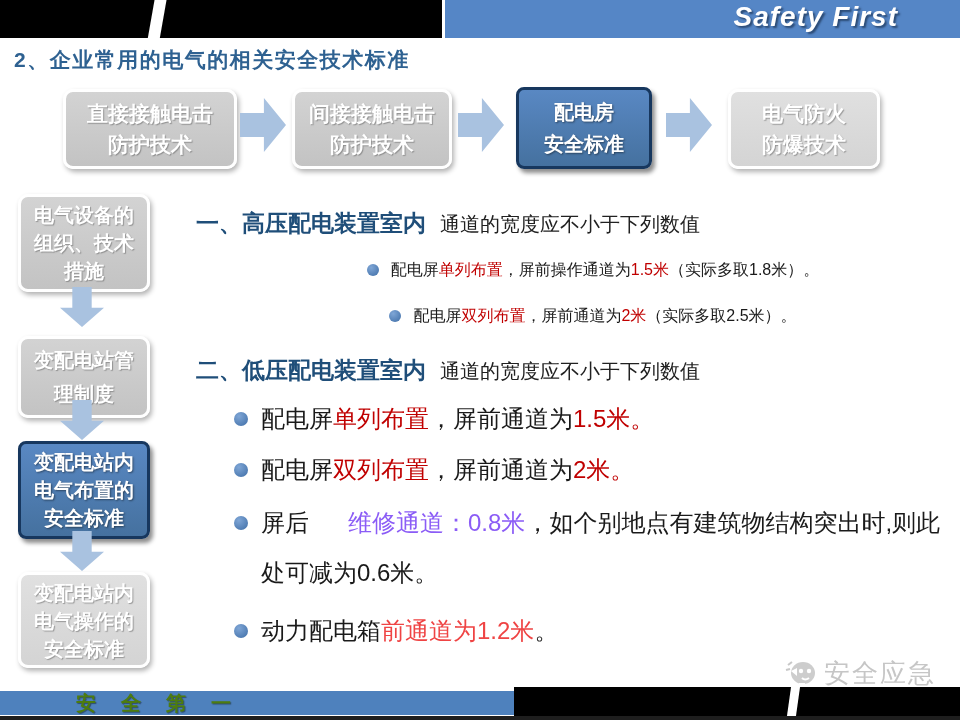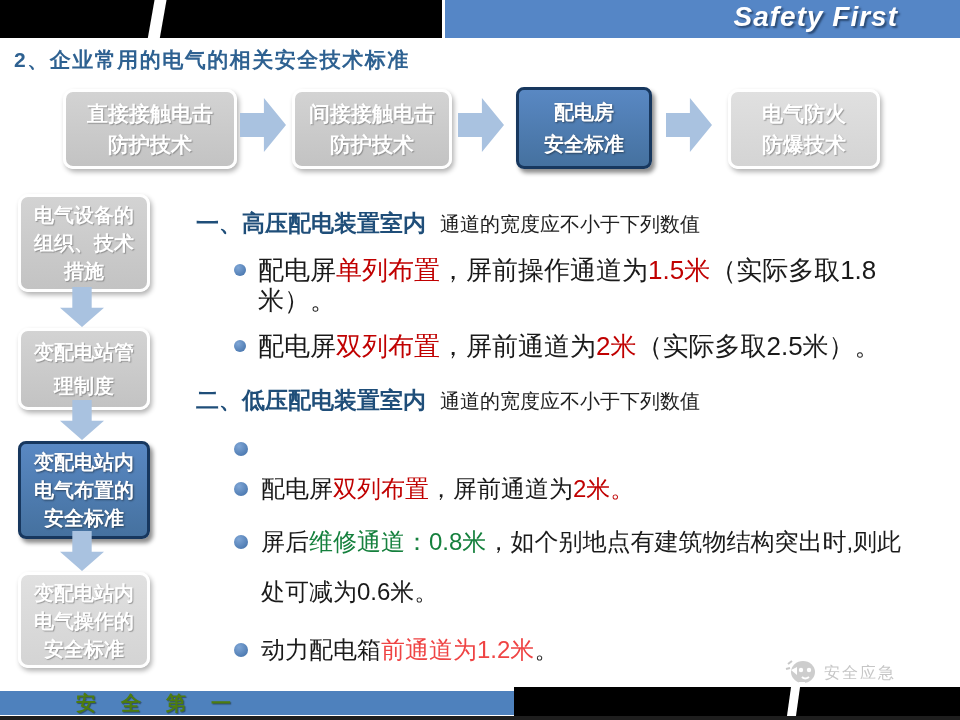--- a/index.html
+++ b/index.html
@@ -38,21 +38,21 @@
   }
   
   .fbox{font-size:21px;line-height:24px;padding:6px 2px;}
   .fb1{left:63px;top:89px;width:164px;height:62px;}
   .fb2{left:292px;top:89px;width:150px;height:62px;}
   .fb3{left:516px;top:87px;width:126px;height:64px;font-size:20px;align-items:center;}
   .fb4{left:728px;top:89px;width:142px;height:62px;}
   
   .sbox{font-size:20px;line-height:28px;padding:4px 0;}
   .sb1{left:18px;top:194px;width:126px;height:84px;}
-  .sb2{left:18px;top:328px;width:126px;height:68px;}
+  .sb2{left:18px;top:336px;width:126px;height:68px;}
   .sb3{left:18px;top:441px;width:126px;height:84px;}
   .sb4{left:18px;top:572px;width:126px;height:82px;}
   
   .arrow-r{
     position:absolute;width:46px;height:54px;background:#A9C2E0;
     clip-path:polygon(0 28%,52% 28%,52% 0,100% 50%,52% 100%,52% 72%,0 72%);
     filter:drop-shadow(1px 2px 1px rgba(0,0,0,.25));
   }
   .ar1{left:240px;top:98px;}
   .ar2{left:458px;top:98px;}
@@ -68,41 +68,41 @@
   
   .content{position:absolute;left:196px;top:208px;width:756px;}
   .hrow{white-space:nowrap;}
   .hmain{font-size:23px;font-weight:800;color:#1F4E79;}
   .hsub{font-size:20px;font-weight:500;color:#212121;margin-left:14px;}
   .bullet{display:flex;align-items:flex-start;}
   .dot{
     flex:0 0 auto;border-radius:50%;
     background:radial-gradient(circle at 35% 30%,#7FA6D6,#3E6DA6);
   }
-  .sec1 .bullet{margin:16px 0 0 38px;font-size:26px;line-height:30px;color:#1A1A1A;}
+  .sec1 .bullet{margin:16px 0 0 38px;font-size:16px;line-height:30px;color:#1A1A1A;justify-content:center;}
   .sec1 .dot{width:12px;height:12px;margin:9px 12px 0 0;}
   .sec2 .bullet{margin:15px 0 0 38px;font-size:24px;line-height:36px;color:#1A1A1A;}
   .sec2 .dot{width:14px;height:14px;margin:11px 13px 0 0;}
   .sec2{margin-top:24px;}
   .h2row{margin-top:22px;}
   .bullet.tall{line-height:50px;margin-top:10px;}
   .bullet.tall .dot{margin-top:18px;}
   
   .foot-blue{position:absolute;left:0;top:691px;width:514px;height:24px;background:#4E81BD;}
   .foot-slogan{
     position:absolute;left:76px;top:691px;height:24px;line-height:24px;color:#4d7c0f;
     font-family:"Liberation Serif",serif;font-weight:bold;font-size:20px;letter-spacing:10px;
     text-shadow:1px 1px 1px rgba(0,0,0,.4);
   }
   .foot-black{position:absolute;left:514px;top:687px;width:446px;height:29px;background:#000;}
   .foot-slash{position:absolute;left:789px;top:687px;width:9px;height:29px;background:#fff;transform:skewX(-8deg);}
   .bottom-line{position:absolute;left:0;top:716px;width:960px;height:4px;background:#1E1E1E;}
   
   .watermark{position:absolute;left:784px;top:656px;display:flex;align-items:center;}
-  .wm-text{color:#C6C6C6;font-size:16px;letter-spacing:2px;margin-left:6px;}
+  .wm-text{color:#C6C6C6;font-size:26px;letter-spacing:2px;margin-left:6px;}
 </style>
 </head>
 <body>
 
 <div id="slide">
 
   <div class="top-black"></div>
   <div class="top-slash"></div>
   <div class="top-blue"></div>
   <div class="safety-first">Safety First</div>
@@ -166,28 +166,29 @@
         <span class="btext"><span style="color: rgb(26, 26, 26);">配电屏</span><span style="color: rgb(192, 0, 0);">双列布置</span><span style="color: rgb(26, 26, 26);">，屏前通道为</span><span style="color: rgb(192, 0, 0);">2米</span><span style="color: rgb(26, 26, 26);">（实际多取2.5米）。</span></span>
       </div>
     </div>
 
     <div class="sec2">
       <div class="hrow h2row">
         <span class="hmain">二、</span><span class="hmain">低压配电装置室内</span><span class="hsub">通道的宽度应不小于下列数值</span>
       </div>
       <div class="bullet">
         <span class="dot"></span>
+        <span class="btext"><span style="color: rgb(26, 26, 26);">配电屏</span><span style="color: rgb(192, 0, 0);">单列布置</span><span style="color: rgb(26, 26, 26);">，屏前通道为</span><span style="color: rgb(192, 0, 0);">1.5米。</span></span>
       </div>
       <div class="bullet">
         <span class="dot"></span>
         <span class="btext"><span style="color: rgb(26, 26, 26);">配电屏</span><span style="color: rgb(192, 0, 0);">双列布置</span><span style="color: rgb(26, 26, 26);">，屏前通道为</span><span style="color: rgb(192, 0, 0);">2米。</span></span>
       </div>
       <div class="bullet tall">
         <span class="dot"></span>
-        <span class="btext"><span style="color: rgb(26, 26, 26);">屏后</span><span style="color: #15803d;">维修通道：0.8米</span><span style="color: rgb(26, 26, 26);">，如个别地点有建筑物结构突出时,则此</span><br><span style="color: rgb(26, 26, 26);">处可减为0.6米。</span></span>
+        <span class="btext"><span style="color: rgb(26, 26, 26);">屏后</span><span style="color: #8b5cf6; margin-left: 39px;">维修通道：0.8米</span><span style="color: rgb(26, 26, 26);">，如个别地点有建筑物结构突出时,则此</span><br><span style="color: rgb(26, 26, 26);">处可减为0.6米。</span></span>
       </div>
       <div class="bullet">
         <span class="dot"></span>
         <span class="btext"><span style="color: rgb(26, 26, 26);">动力配电箱</span><span style="color: #ef4444;">前通道为1.2米</span><span style="color: rgb(26, 26, 26);">。</span></span>
       </div>
     </div>
   </div>
 
   <div class="watermark">
     <svg width="34" height="34" viewBox="0 0 34 34">

